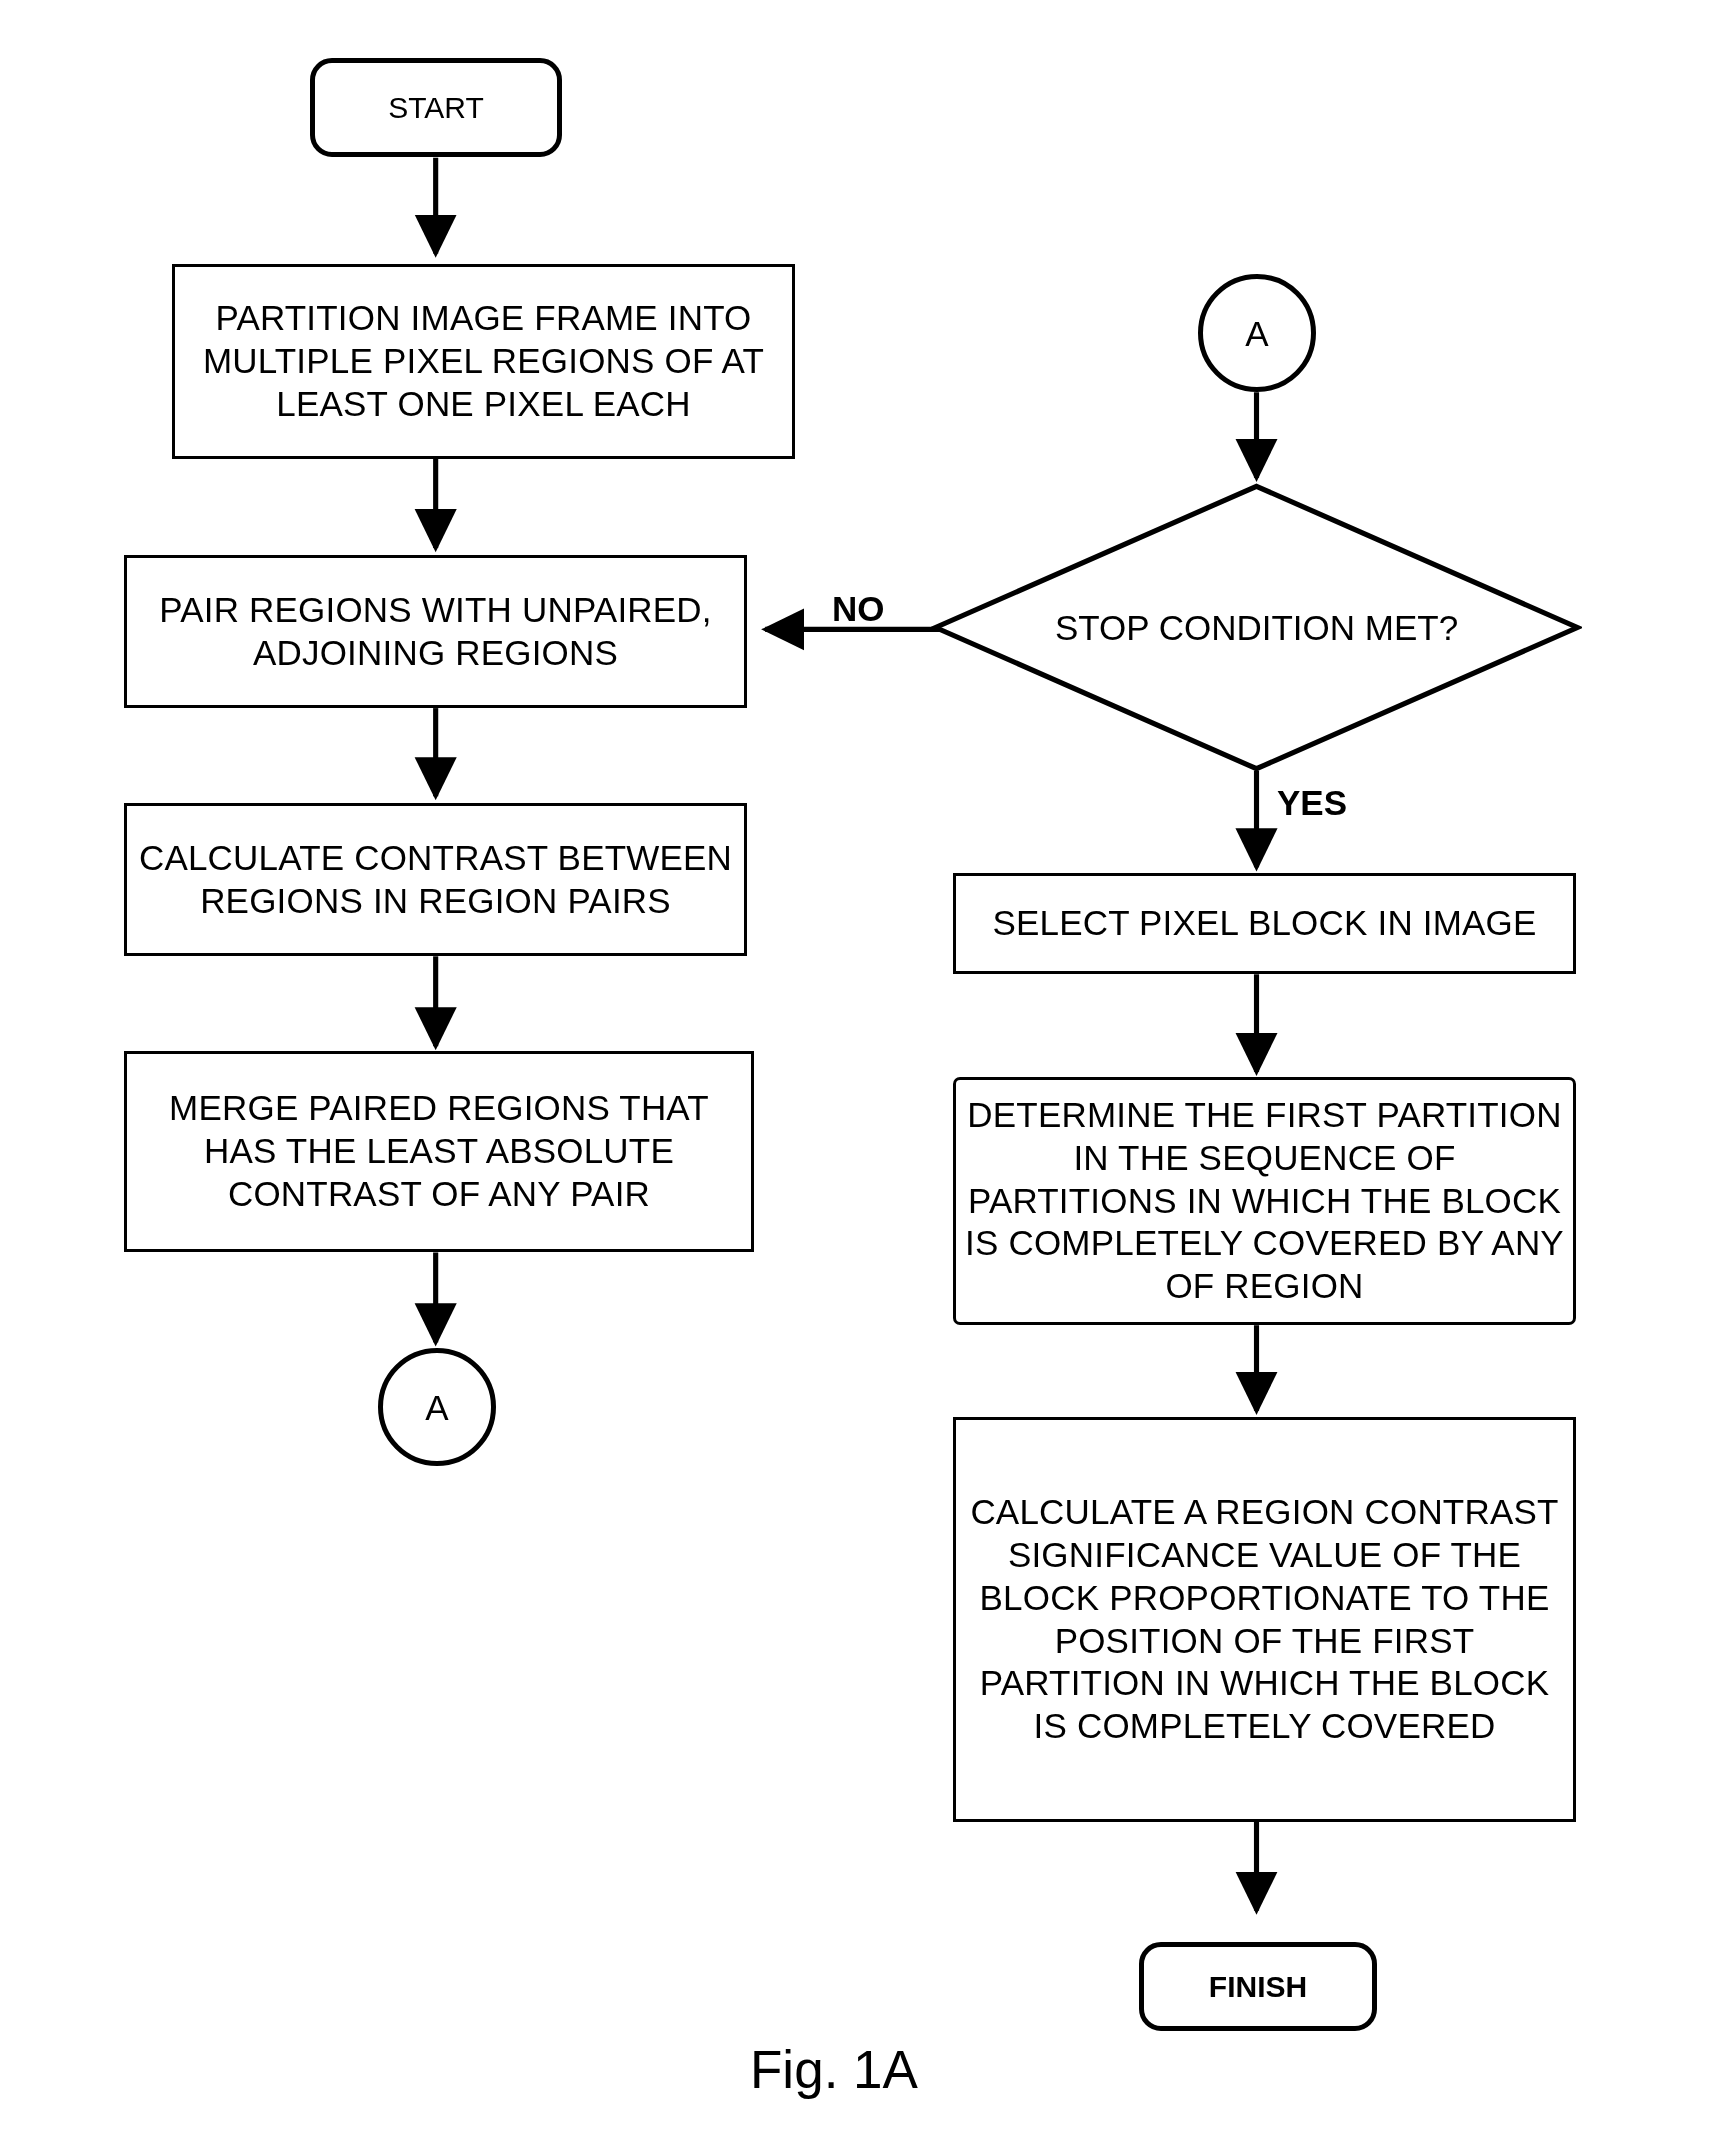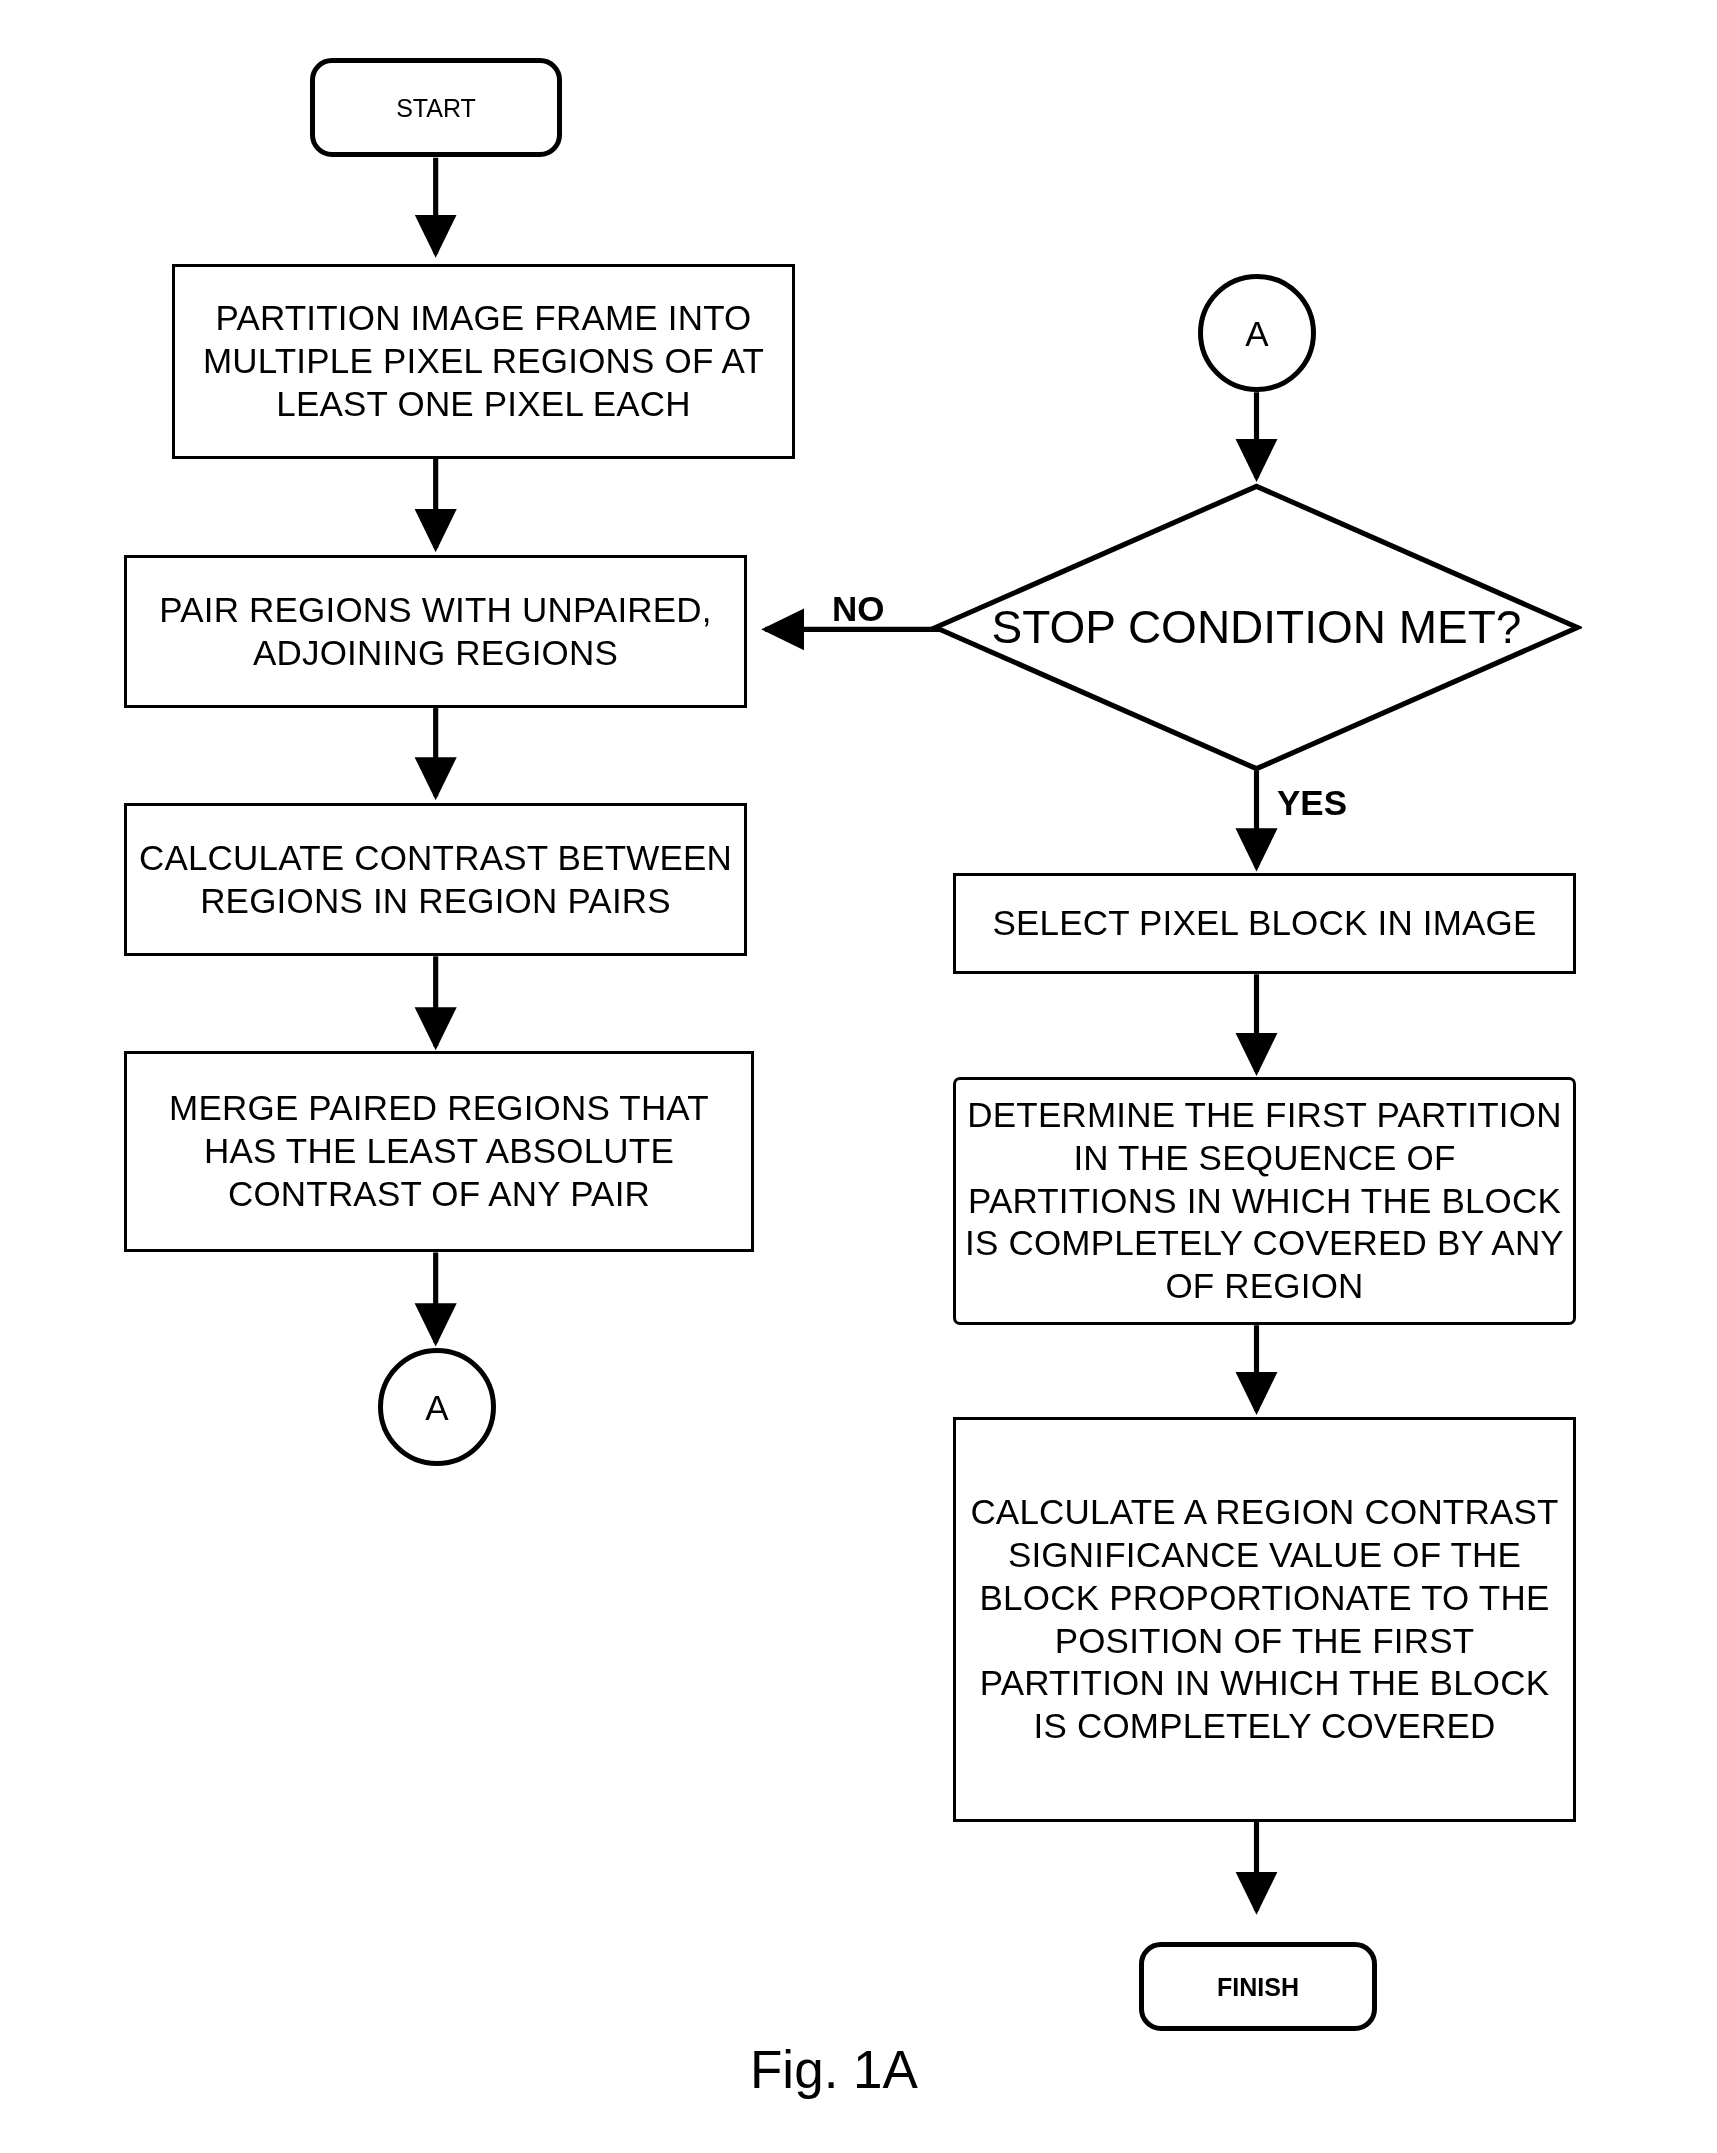--- a/index.html
+++ b/index.html
@@ -37,21 +37,21 @@
   .proc {
     border: 3.4px solid #000000;
     font-size: 35px;
     line-height: 1.22;
     letter-spacing: 0.2px;
     padding: 5.1px 8.6px;
   }
   .term {
     border: 5.1px solid #000000;
     border-radius: 22px;
-    font-size: 25px;
+    font-size: 30px;
     line-height: 1.2;
     align-items: center;
   }
   .conn {
     border: 5.1px solid #000000;
     border-radius: 50%;
     font-size: 35px;
     line-height: 1;
   }
   .diamond-wrap {
@@ -62,21 +62,21 @@
     justify-content: center;
   }
   .diamond-wrap svg {
     position: absolute;
     left: 0; top: 0;
   }
   .diamond-label {
     position: relative;
     z-index: 3;
     text-align: center;
-    font-size: 46px;
+    font-size: 35px;
     line-height: 1.25;
     color: #000000;
   }
   .edge-label {
     position: absolute;
     z-index: 3;
     font-size: 35px;
     color: #000000;
     background: transparent;
     white-space: nowrap;

